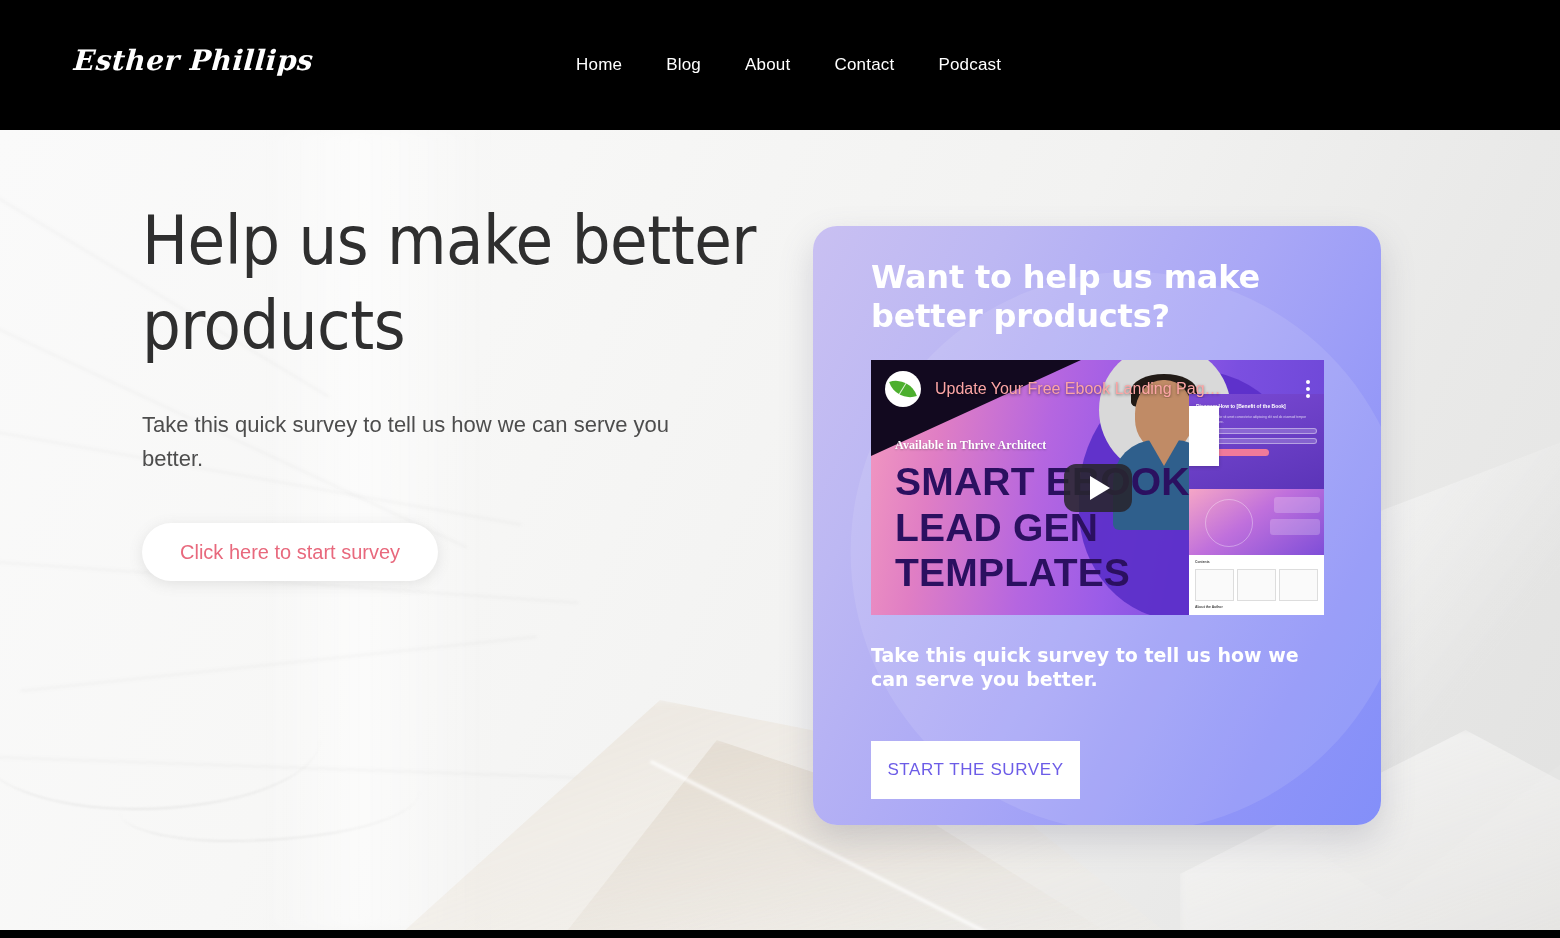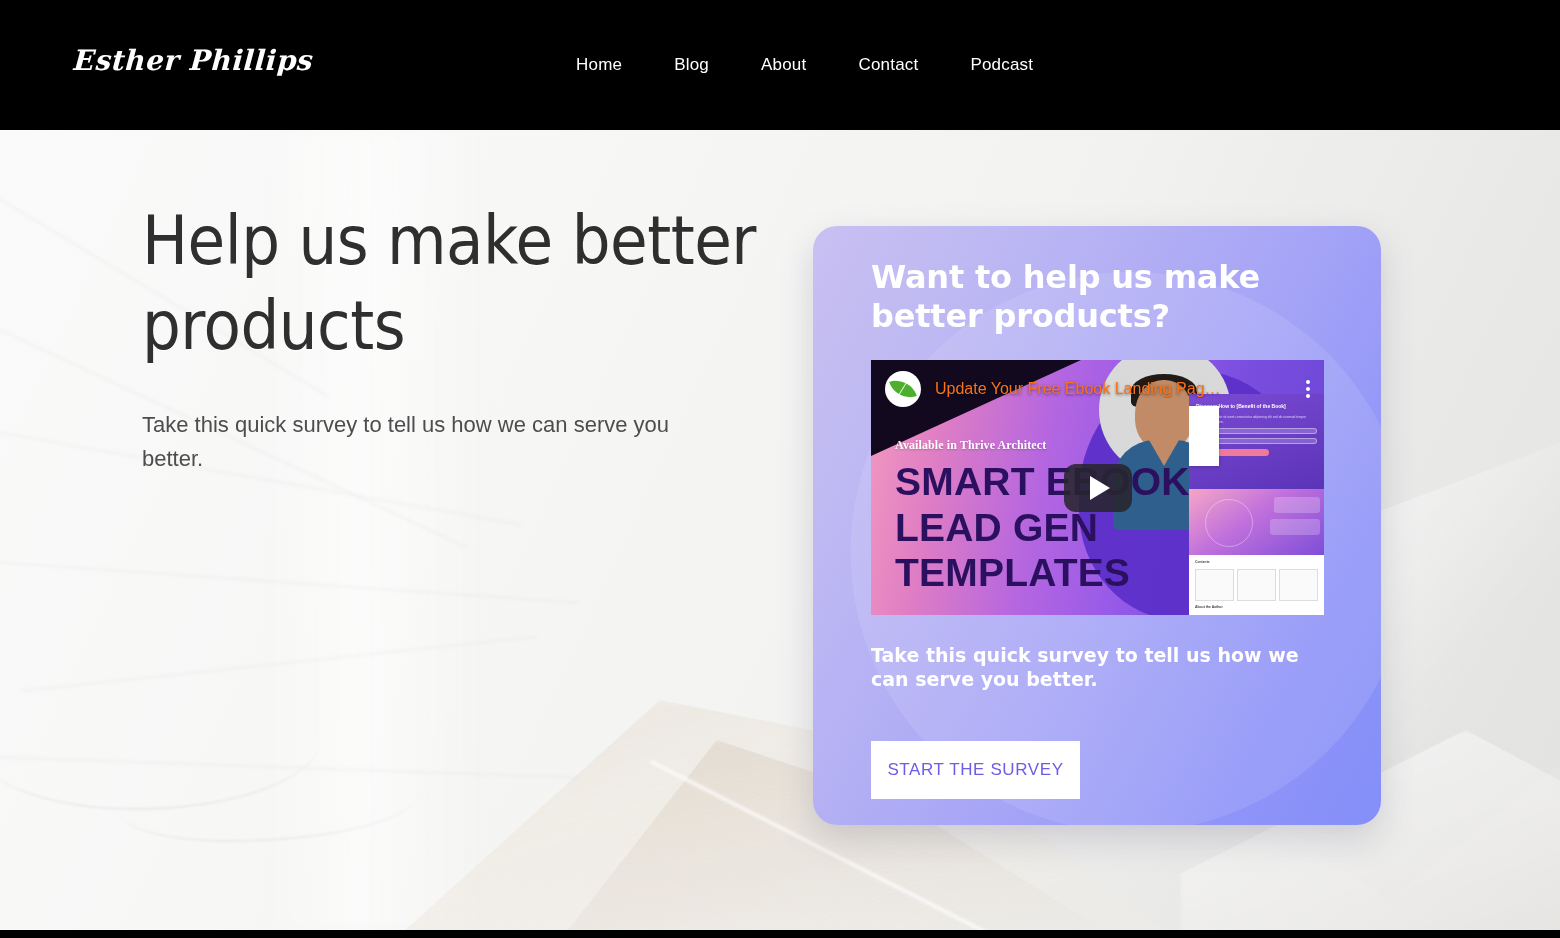--- a/index.html
+++ b/index.html
@@ -36,21 +36,21 @@
     letter-spacing:0.5px;
     white-space:nowrap;
     transform:skewX(-4deg);
   }
 
   .nav {
     position:absolute;
     left:570px; top:52px;
     display:flex;
     align-items:center;
-    gap:40px;
+    gap:32px;
   }
   .nav-item {
     color:#ffffff;
     font-size:17px;
     font-weight:400;
     letter-spacing:0.2px;
     text-decoration:none;
     white-space:nowrap;
     padding:3px 6px;
     cursor:pointer;
@@ -398,21 +398,21 @@
   }
   .leaf::after {
     content:"";
     position:absolute; left:3px; top:10px;
     width:16px; height:1.3px;
     background:rgba(255,255,255,0.8);
     transform:rotate(-40deg);
   }
   .v-title {
     margin-left:14px;
-    color:#f97316;
+    color:#fca5a5;
     font-size:16px;
     font-weight:400;
     white-space:nowrap;
     overflow:hidden;
     text-overflow:ellipsis;
     max-width:300px;
     text-shadow:0 1px 3px rgba(0,0,0,0.5);
   }
   .v-dots {
     margin-left:auto;
@@ -526,20 +526,21 @@
     <div class="desk"></div>
     <div class="desk2"></div>
     <div class="deskline"></div>
     <div class="wire"></div>
     <div class="wire2"></div>
   </div>
 
   <div class="left-col">
     <h1 class="hero-title">Help us make better products</h1>
     <p class="hero-sub">Take this quick survey to tell us how we can serve you better.</p>
+    <button class="pill-btn">Click here to start survey</button>
   </div>
 
   <div class="card">
     <div class="card-circle"></div>
 
     <div class="card-inner">
       <div class="card-title">Want to help us make better products?</div>
 
       <div class="video">
         <div class="v-bg"></div>

